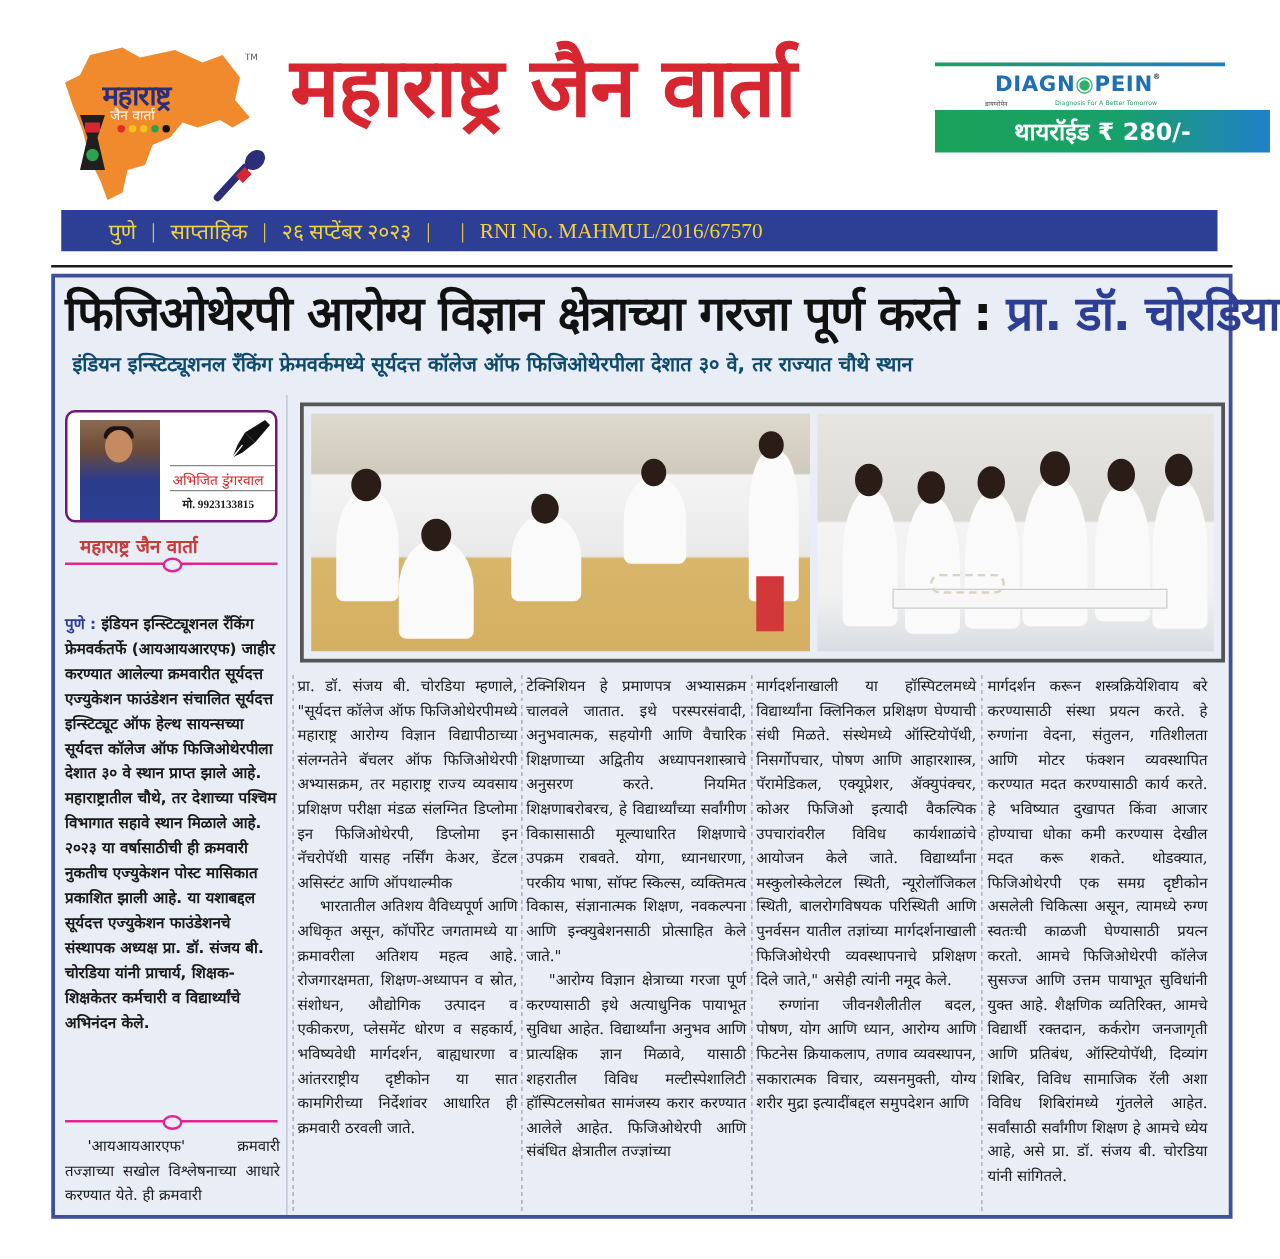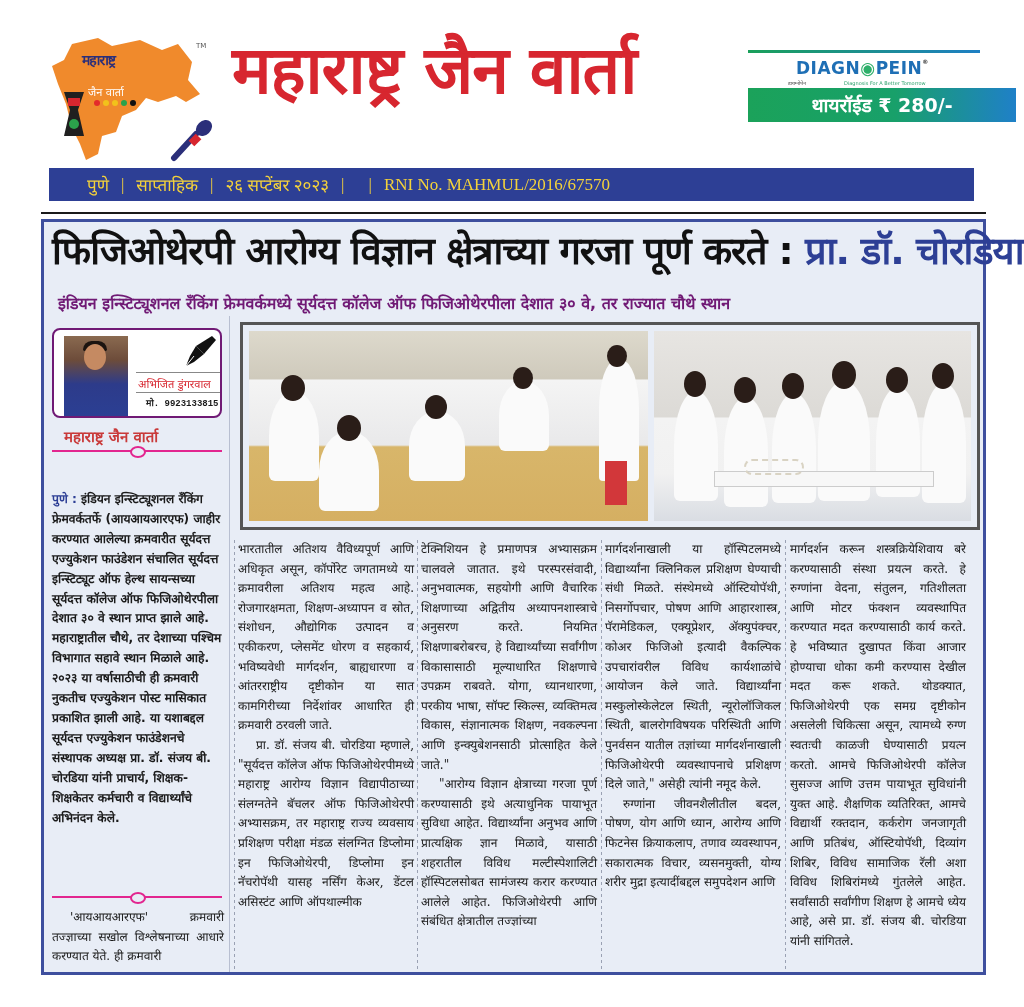--- a/index.html
+++ b/index.html
@@ -2,21 +2,21 @@
 <html><head>
 <meta charset="utf-8">
 <style>
   * { box-sizing: border-box; margin: 0; padding: 0; }
   html, body { width: 1024px; height: 1007px; background: #ffffff; overflow: hidden; }
   body { font-family: "DejaVu Sans", sans-serif; color: #1a1a1a; position: relative; }
 
   
   .logo { position: absolute; left: 50px; top: 32px; width: 160px; height: 130px; }
   .logo-map { position: absolute; left: 0; top: 0; width: 150px; height: 130px; }
-  .logo-title { position: absolute; left: 32px; top: 18px; font-size: 14px; font-weight: bold; color: #2b2f7a; letter-spacing: -1px; }
+  .logo-title { position: absolute; left: 32px; top: 28px; font-size: 22px; font-weight: bold; color: #2b2f7a; letter-spacing: -1px; }
   .logo-sub { position: absolute; left: 38px; top: 52px; font-size: 11px; color: #ffffff; }
   .logo-dots { position: absolute; left: 44px; top: 68px; display: flex; gap: 3px; }
   .logo-dots span { width: 6px; height: 6px; border-radius: 50%; display: block; }
   .logo-tm { position: absolute; left: 196px; top: 42px; font-size: 7px; color: #555; }
   .logo-mic { position: absolute; left: 120px; top: 86px; }
   .logo-emblem { position: absolute; left: 12px; top: 58px; width: 24px; height: 48px; }
 
   .paper-title { position: absolute; left: 232px; top: 38px; font-size: 66px; font-weight: bold; color: #d7262f; letter-spacing: -1px; font-family: "DejaVu Sans", sans-serif; line-height: 1; }
 
   .ad { position: absolute; left: 748px; top: 50px; width: 232px; height: 74px; }
@@ -30,33 +30,33 @@
 
   .infobar { position: absolute; left: 49px; top: 168px; width: 925px; height: 33px; background: #2d3f95; color: #f4d23b; font-family: "Liberation Serif", serif; font-size: 17px; display: flex; align-items: center; padding-left: 38px; white-space: nowrap; }
   .infobar .sep { margin: 0 12px; }
 
   .rule-top { position: absolute; left: 41px; top: 212px; width: 945px; height: 2px; background: #1a1a1a; }
 
   
   .frame { position: absolute; left: 41px; top: 219px; width: 945px; height: 756px; border: 3px solid #3e4f9e; background: #e8edf6; }
   .headline { position: absolute; left: 8px; top: 10px; font-size: 38px; font-weight: bold; color: #111; letter-spacing: -1px; white-space: nowrap; line-height: 1; }
   .headline .accent { color: #2d3f95; }
-  .subhead { position: absolute; left: 14px; top: 70px; font-size: 16px; font-weight: bold; color: #701a75; white-space: nowrap; }
+  .subhead { position: absolute; left: 14px; top: 58px; font-size: 16px; font-weight: bold; color: #0c4a6e; white-space: nowrap; }
 
   
   .leftcol { position: absolute; left: 0; top: 94px; width: 186px; height: 656px; border-right: 1px solid #b8bfd1; }
   .author-card { position: absolute; left: 8px; top: 12px; width: 170px; height: 90px; border: 2px solid #701a75; border-radius: 8px; background: #fff; }
   .author-photo { position: absolute; left: 10px; top: 6px; width: 64px; height: 80px; background: linear-gradient(180deg,#8a6a50 0%,#6d4c3a 30%,#2d3b8a 60%,#2b3f93 100%); }
   .author-photo .face { position: absolute; left: 20px; top: 8px; width: 22px; height: 26px; border-radius: 50%; background: #c58a62; }
   .author-photo .hair { position: absolute; left: 19px; top: 5px; width: 24px; height: 10px; border-radius: 12px 12px 2px 2px; background: #1b1410; }
   .pen-icon { position: absolute; left: 128px; top: 4px; width: 34px; height: 34px; }
   .author-line1 { position: absolute; left: 82px; top: 42px; width: 84px; height: 1px; background: #888; }
   .author-name { position: absolute; left: 84px; top: 46px; font-size: 11px; color: #d7262f; }
   .author-line2 { position: absolute; left: 82px; top: 62px; width: 84px; height: 1px; background: #888; }
-  .author-phone { position: absolute; left: 92px; top: 66px; font-size: 9px; font-weight: bold; font-family: Liberation Mono, monospace; }
+  .author-phone { position: absolute; left: 92px; top: 66px; font-size: 9px; font-weight: bold; font-family: Liberation Serif, serif; }
   .brand-small { position: absolute; left: 20px; top: 110px; font-size: 15px; font-weight: bold; color: #c93a3a; }
   .flourish { position: absolute; left: 8px; height: 2px; width: 170px; background: #e2268f; }
   .flourish::after { content: ""; position: absolute; left: 78px; top: -4px; width: 12px; height: 8px; border: 2px solid #e2268f; border-radius: 50%; background: #e8edf6; }
   .lead { position: absolute; left: 8px; top: 146px; width: 172px; font-size: 12.2px; font-weight: bold; line-height: 19.9px; color: #1a1a1a; margin-top: 28px; }
   .lead .dateline { color: #2d3f95; }
   .lead-tail { position: absolute; left: 8px; top: 592px; width: 172px; font-size: 12px; line-height: 19.5px; text-align: justify; text-indent: 18px; }
 
   
   .photos { position: absolute; left: 196px; top: 100px; width: 740px; height: 208px; border: 3px solid #555; background: #e8edf6; padding: 6px; display: flex; gap: 6px; }
   .photo { position: relative; height: 190px; overflow: hidden; }
@@ -186,22 +186,22 @@
       <div class="head" style="left:232px;top:36px;width:22px;height:26px"></div>
       <div class="fig" style="left:268px;top:52px;width:44px;height:120px"></div>
       <div class="head" style="left:278px;top:32px;width:22px;height:26px"></div>
       <div style="position:absolute;left:60px;top:140px;width:220px;height:16px;background:#f7f7f7;border:1px solid #ccc"></div>
       <div style="position:absolute;left:90px;top:128px;width:60px;height:16px;border:2px dashed #d9d3c3;border-radius:8px"></div>
     </div>
   </div>
 
   <div class="colrule" style="left:190px"></div>
   <div class="col c2">
+    <p>प्रा. डॉ. संजय बी. चोरडिया म्हणाले, "सूर्यदत्त कॉलेज ऑफ फिजिओथेरपीमध्ये महाराष्ट्र आरोग्य विज्ञान विद्यापीठाच्या संलग्नतेने बॅचलर ऑफ फिजिओथेरपी अभ्यासक्रम, तर महाराष्ट्र राज्य व्यवसाय प्रशिक्षण परीक्षा मंडळ संलग्नित डिप्लोमा इन फिजिओथेरपी, डिप्लोमा इन नॅचरोपॅथी यासह नर्सिंग केअर, डेंटल असिस्टंट आणि ऑपथाल्मीक</p>
     <p>भारतातील अतिशय वैविध्यपूर्ण आणि अधिकृत असून, कॉर्पोरेट जगतामध्ये या क्रमावरीला अतिशय महत्व आहे. रोजगारक्षमता, शिक्षण-अध्यापन व स्रोत, संशोधन, औद्योगिक उत्पादन व एकीकरण, प्लेसमेंट धोरण व सहकार्य, भविष्यवेधी मार्गदर्शन, बाह्यधारणा व आंतरराष्ट्रीय दृष्टीकोन या सात कामगिरीच्या निर्देशांवर आधारित ही क्रमवारी ठरवली जाते.</p>
-    <p>प्रा. डॉ. संजय बी. चोरडिया म्हणाले, "सूर्यदत्त कॉलेज ऑफ फिजिओथेरपीमध्ये महाराष्ट्र आरोग्य विज्ञान विद्यापीठाच्या संलग्नतेने बॅचलर ऑफ फिजिओथेरपी अभ्यासक्रम, तर महाराष्ट्र राज्य व्यवसाय प्रशिक्षण परीक्षा मंडळ संलग्नित डिप्लोमा इन फिजिओथेरपी, डिप्लोमा इन नॅचरोपॅथी यासह नर्सिंग केअर, डेंटल असिस्टंट आणि ऑपथाल्मीक</p>
   </div>
   <div class="colrule" style="left:373px"></div>
   <div class="col c3">
     <p>टेक्निशियन हे प्रमाणपत्र अभ्यासक्रम चालवले जातात. इथे परस्परसंवादी, अनुभवात्मक, सहयोगी आणि वैचारिक शिक्षणाच्या अद्वितीय अध्यापनशास्त्राचे अनुसरण करते. नियमित शिक्षणाबरोबरच, हे विद्यार्थ्यांच्या सर्वांगीण विकासासाठी मूल्याधारित शिक्षणाचे उपक्रम राबवते. योगा, ध्यानधारणा, परकीय भाषा, सॉफ्ट स्किल्स, व्यक्तिमत्व विकास, संज्ञानात्मक शिक्षण, नवकल्पना आणि इन्क्युबेशनसाठी प्रोत्साहित केले जाते."</p>
     <p>"आरोग्य विज्ञान क्षेत्राच्या गरजा पूर्ण करण्यासाठी इथे अत्याधुनिक पायाभूत सुविधा आहेत. विद्यार्थ्यांना अनुभव आणि प्रात्यक्षिक ज्ञान मिळावे, यासाठी शहरातील विविध मल्टीस्पेशालिटी हॉस्पिटलसोबत सामंजस्य करार करण्यात आलेले आहेत. फिजिओथेरपी आणि संबंधित क्षेत्रातील तज्ज्ञांच्या</p>
   </div>
   <div class="colrule" style="left:557px"></div>
   <div class="col c4">
     <p>मार्गदर्शनाखाली या हॉस्पिटलमध्ये विद्यार्थ्यांना क्लिनिकल प्रशिक्षण घेण्याची संधी मिळते. संस्थेमध्ये ऑस्टियोपॅथी, निसर्गोपचार, पोषण आणि आहारशास्त्र, पॅरामेडिकल, एक्यूप्रेशर, ॲक्युपंक्चर, कोअर फिजिओ इत्यादी वैकल्पिक उपचारांवरील विविध कार्यशाळांचे आयोजन केले जाते. विद्यार्थ्यांना मस्कुलोस्केलेटल स्थिती, न्यूरोलॉजिकल स्थिती, बालरोगविषयक परिस्थिती आणि पुनर्वसन यातील तज्ञांच्या मार्गदर्शनाखाली फिजिओथेरपी व्यवस्थापनाचे प्रशिक्षण दिले जाते," असेही त्यांनी नमूद केले.</p>
     <p>रुग्णांना जीवनशैलीतील बदल, पोषण, योग आणि ध्यान, आरोग्य आणि फिटनेस क्रियाकलाप, तणाव व्यवस्थापन, सकारात्मक विचार, व्यसनमुक्ती, योग्य शरीर मुद्रा इत्यादींबद्दल समुपदेशन आणि</p>

